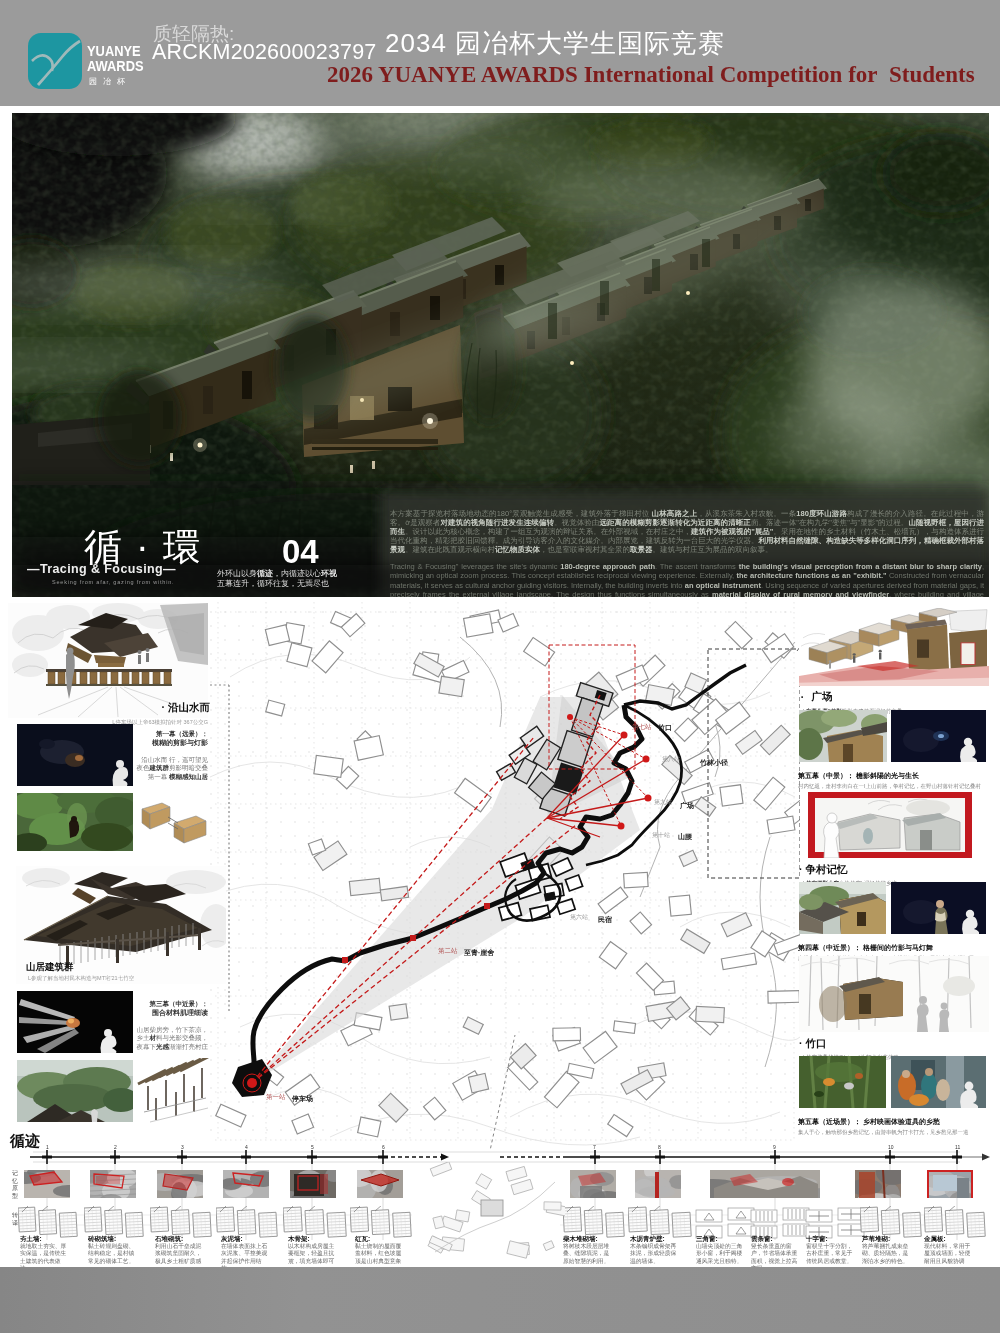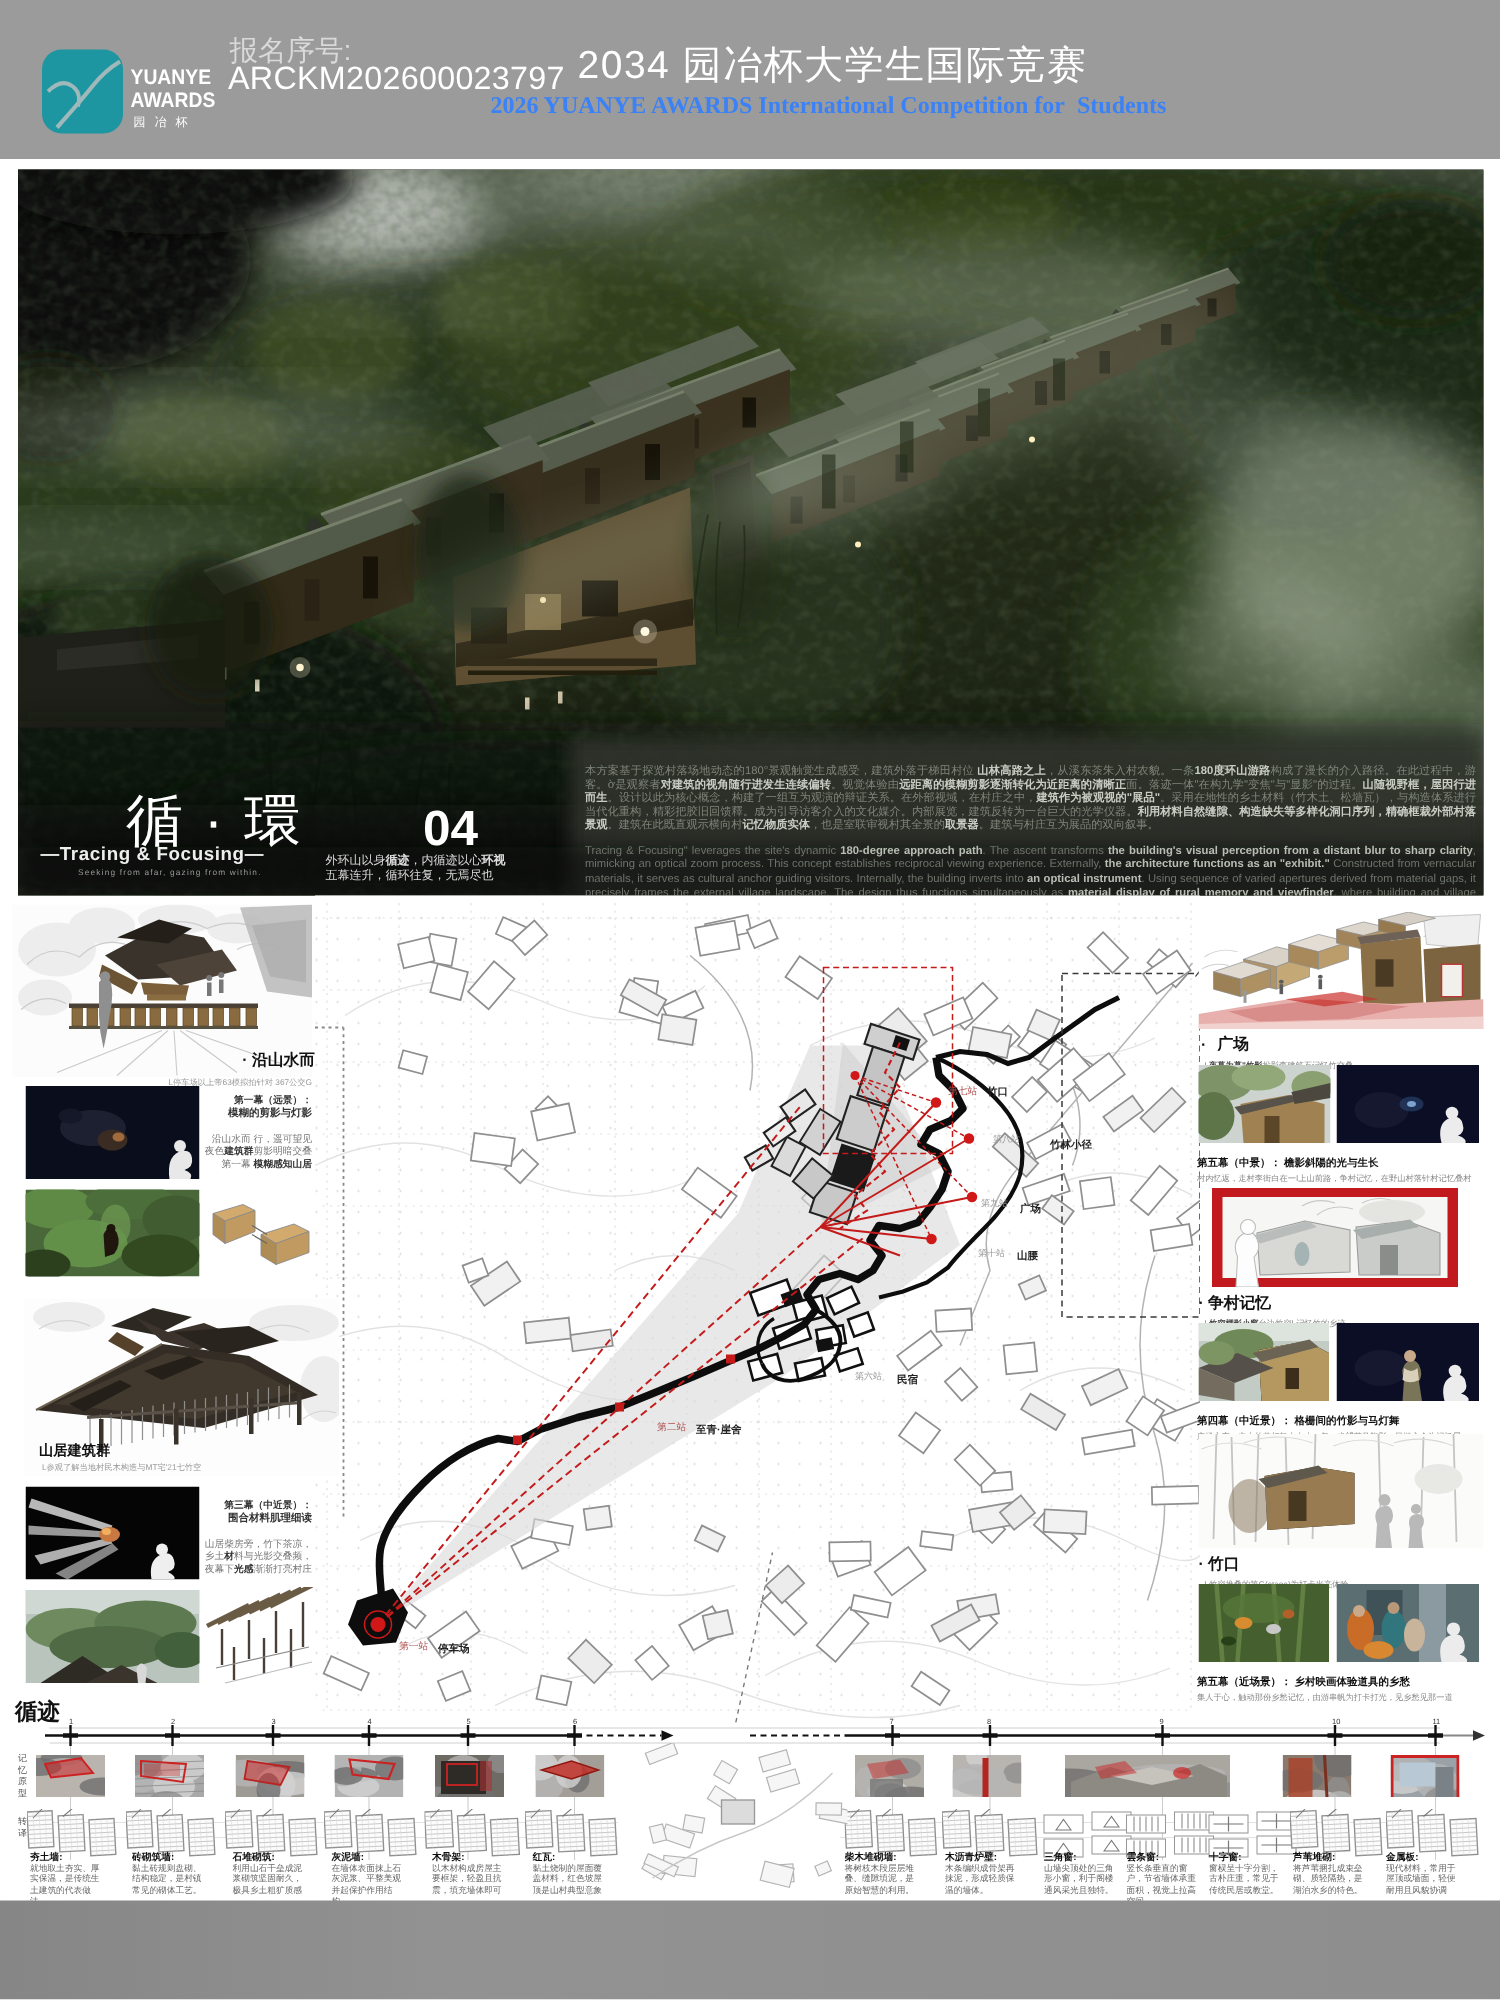--- a/index.html
+++ b/index.html
@@ -11,24 +11,24 @@
 
 <div class="abs" style="left:0;top:0;width:1000px;height:106px;background:#9b9b9b;"></div>
 <div class="abs" style="left:28px;top:33px;width:54px;height:56px;background:#1d96a1;border-radius:13px;overflow:hidden;">
 <svg width="54" height="56" viewBox="0 0 54 56" style="position:absolute;left:0;top:0;">
 <path d="M 4 28 Q 14 18 22 26 Q 26 30 24 38" fill="none" stroke="#9fb9ba" stroke-width="2.6"></path>
 <path d="M 10 52 Q 26 34 34 24 Q 42 14 52 8" fill="none" stroke="#9fb9ba" stroke-width="2.8"></path>
 </svg>
 </div>
 <div class="abs" style="left:87px;top:44px;color:#fff;font-weight:bold;font-size:14px;line-height:15px;letter-spacing:0px;transform:scaleX(.92);transform-origin:left;">YUANYE<br>AWARDS</div>
 <div class="abs" style="left:89px;top:76px;color:#fff;font-size:8px;letter-spacing:6px;">园冶杯</div>
-<div class="abs" style="left:153px;top:21px;color:#d9d9d9;font-size:19px;">报名序号:</div>
+<div class="abs" style="left:153px;top:21px;color:#d9d9d9;font-size:19px;">质轻隔热:</div>
 <div class="abs" style="left:152px;top:40px;color:#fff;font-size:21.5px;letter-spacing:.2px;">ARCKM202600023797</div>
 <div class="abs" style="left:385px;top:26px;color:#fff;font-size:26px;letter-spacing:1px;">2034 园冶杯大学生国际竞赛</div>
-<div class="abs" style="left:327px;top:62px;color:#3b82f6;font-size:16px;font-family:'Liberation Serif',serif;font-weight:bold;">2026 YUANYE AWARDS International Competition for&nbsp; Students</div>
+<div class="abs" style="left:327px;top:62px;color:#7f1d1d;font-size:23px;font-family:'Liberation Serif',serif;font-weight:bold;">2026 YUANYE AWARDS International Competition for&nbsp; Students</div>
 
 <div id="hero" class="abs" style="left:12px;top:113px;width:977px;height:484px;background:#161d14;overflow:hidden;">
 <svg width="977" height="484" viewBox="0 0 977 484">
 <defs>
 <filter id="bl18" x="-50%" y="-50%" width="200%" height="200%">
           <feGaussianBlur stdDeviation="18"></feGaussianBlur>
         </filter>
 <filter id="bl10" x="-50%" y="-50%" width="200%" height="200%">
           <feGaussianBlur stdDeviation="10"></feGaussianBlur>
         </filter>

